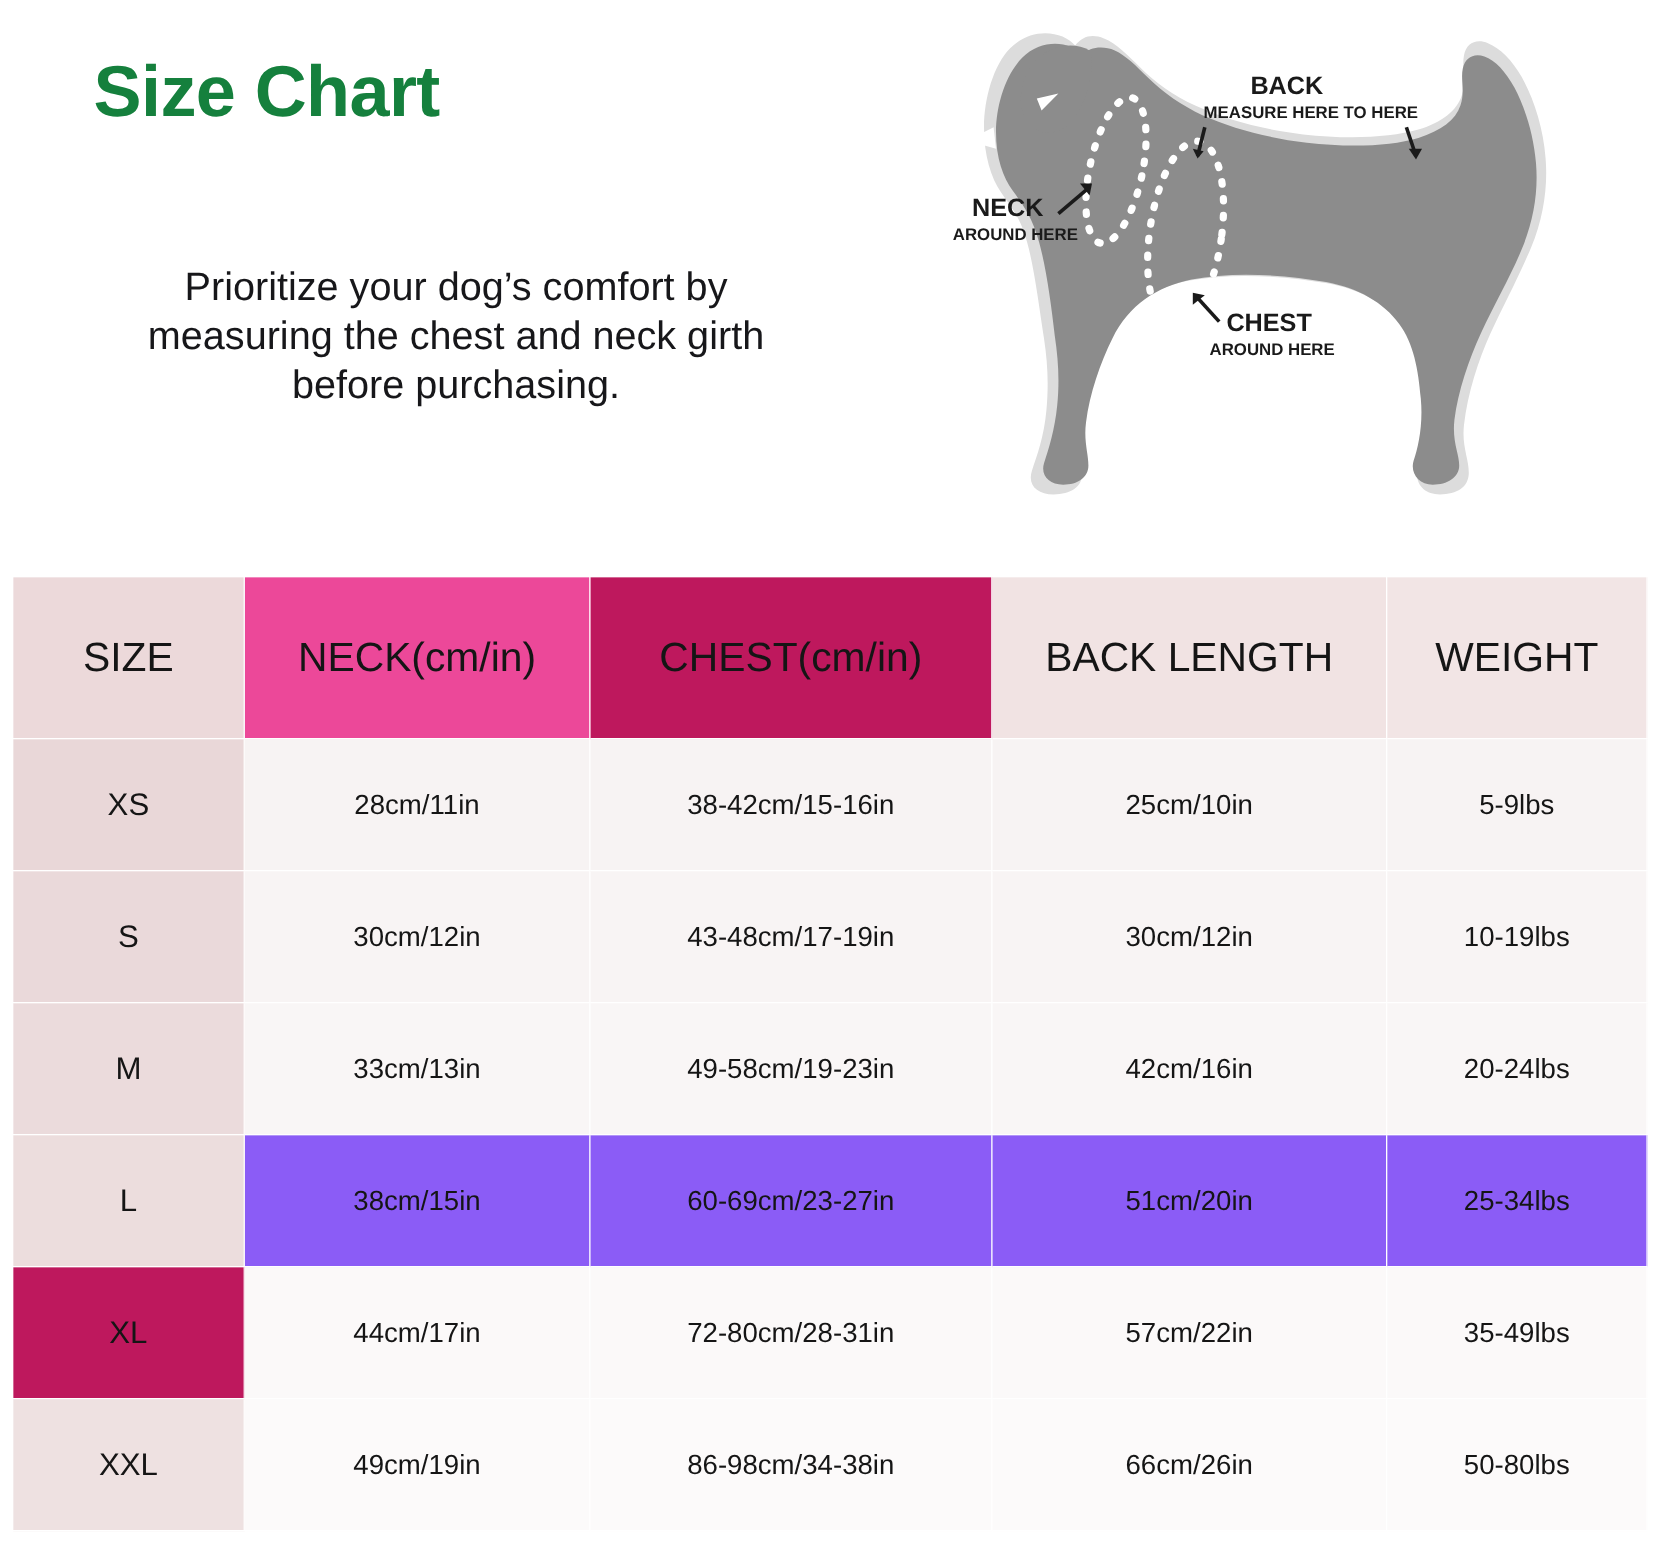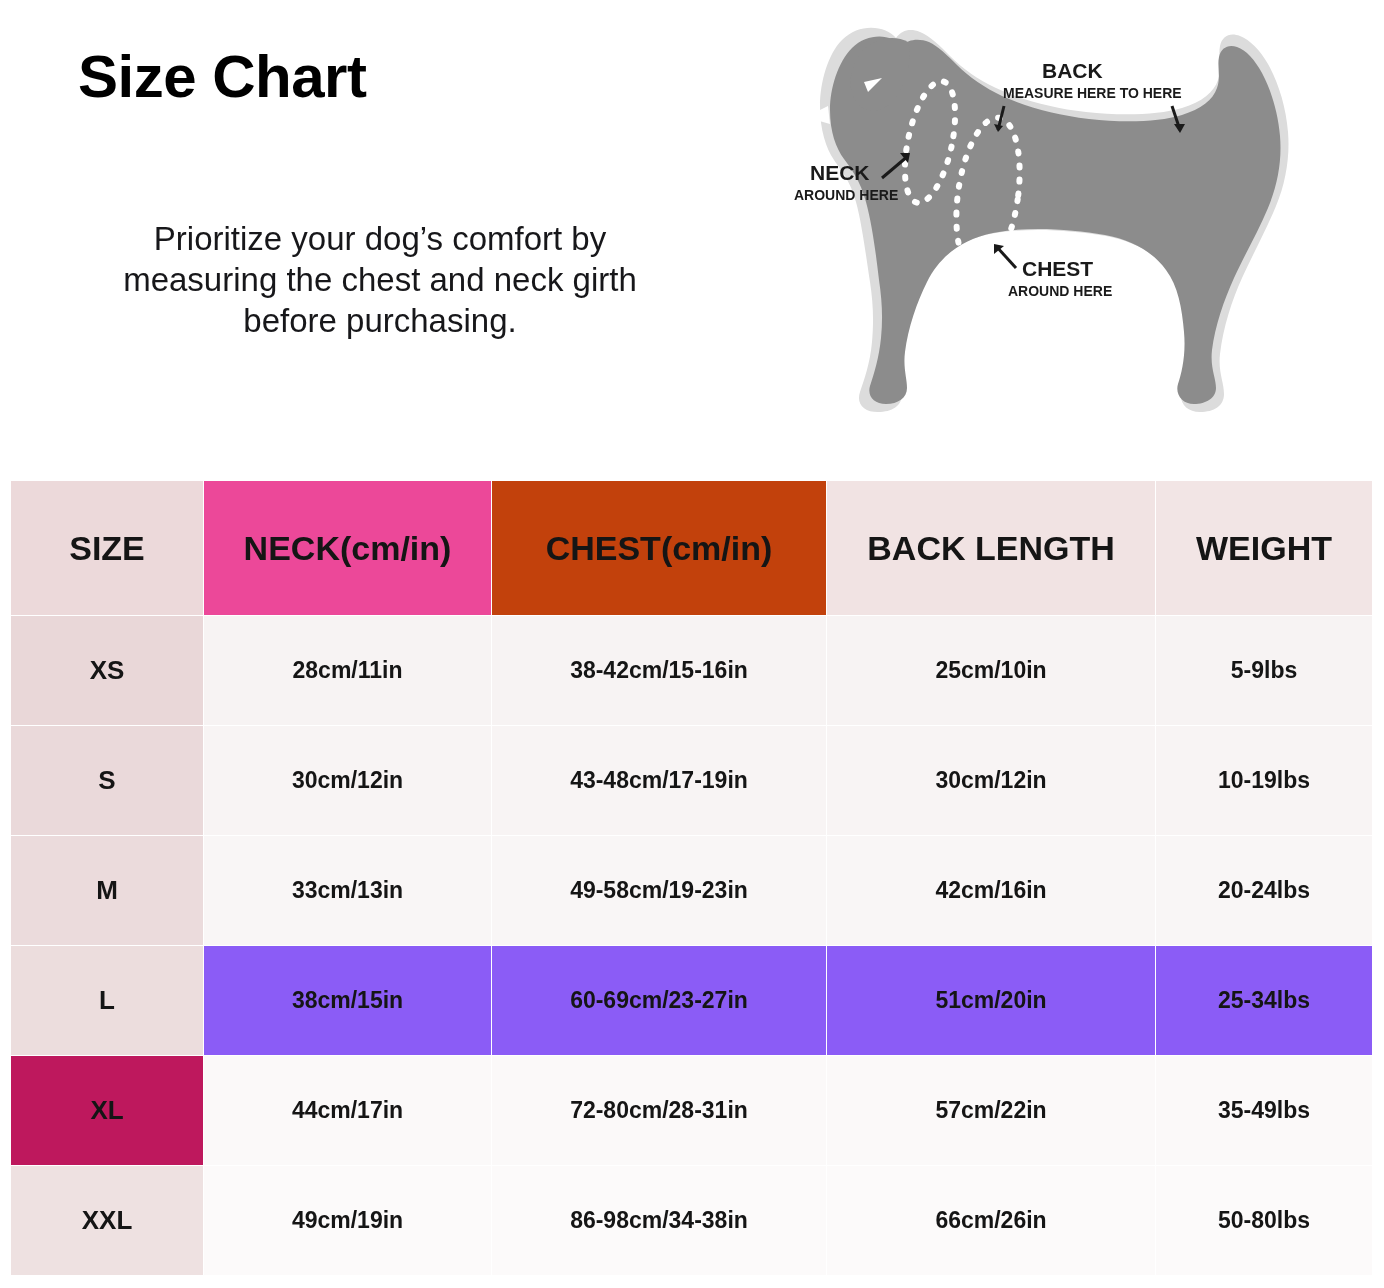--- a/index.html
+++ b/index.html
@@ -31,21 +31,21 @@
     height: 470px;
   }
 
   .title {
     position: absolute;
     left: 78px;
     top: 42px;
     font-size: 60px;
     font-weight: bold;
     letter-spacing: -0.5px;
-    color: #000000;
+    color: #15803d;
     margin: 0;
   }
 
   .subtitle {
     position: absolute;
     left: 80px;
     top: 185px;
     width: 600px;
     font-size: 33px;
     line-height: 41px;
@@ -83,32 +83,32 @@
   table.size-table col.c-size { width: 193px; }
   table.size-table col.c-neck { width: 288px; }
   table.size-table col.c-chest { width: 335px; }
   table.size-table col.c-back { width: 329px; }
   table.size-table col.c-weight { width: 217px; }
 
   table.size-table th,
   table.size-table td {
     border: 1px solid #ffffff;
     text-align: center;
-    font-weight: bold;
+    font-weight: normal;
     color: #151515;
   }
 
   table.size-table thead th {
     height: 132px;
     font-size: 34px;
     background: #ecd9da;
   }
   table.size-table thead th.col-size { background: #ecd9da; }
   table.size-table thead th.col-neck { background: #ec4899; }
-  table.size-table thead th.col-chest { background: #c2410c; }
+  table.size-table thead th.col-chest { background: #be185d; }
   table.size-table thead th.col-back { background: #f1e3e3; }
   table.size-table thead th.col-weight { background: #f2e5e5; }
 
   table.size-table tbody td {
     height: 107px;
     font-size: 23px;
     background: #fbf8f8;
   }
 
   table.size-table tbody td.size-cell {

